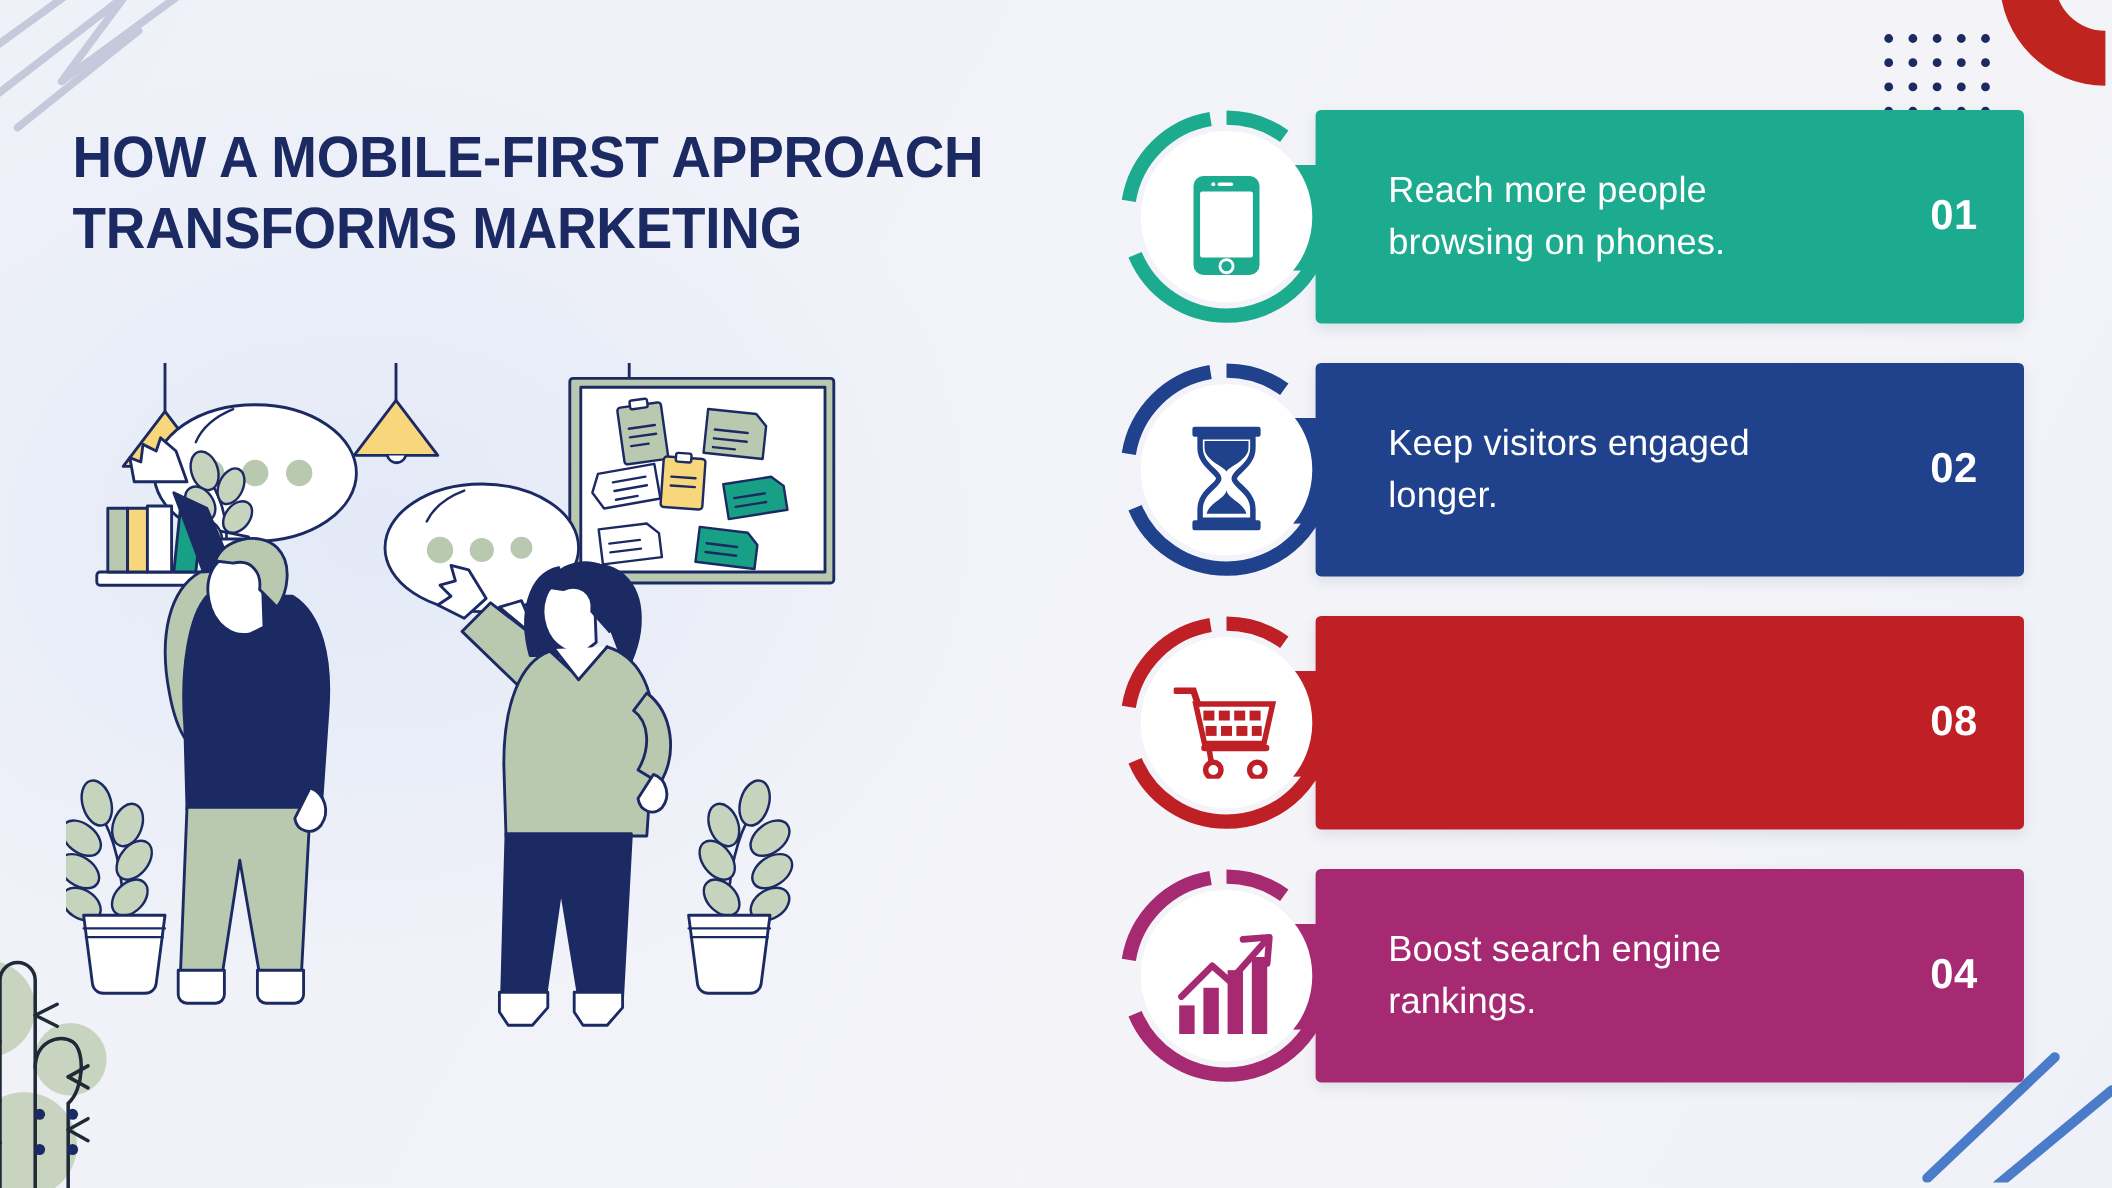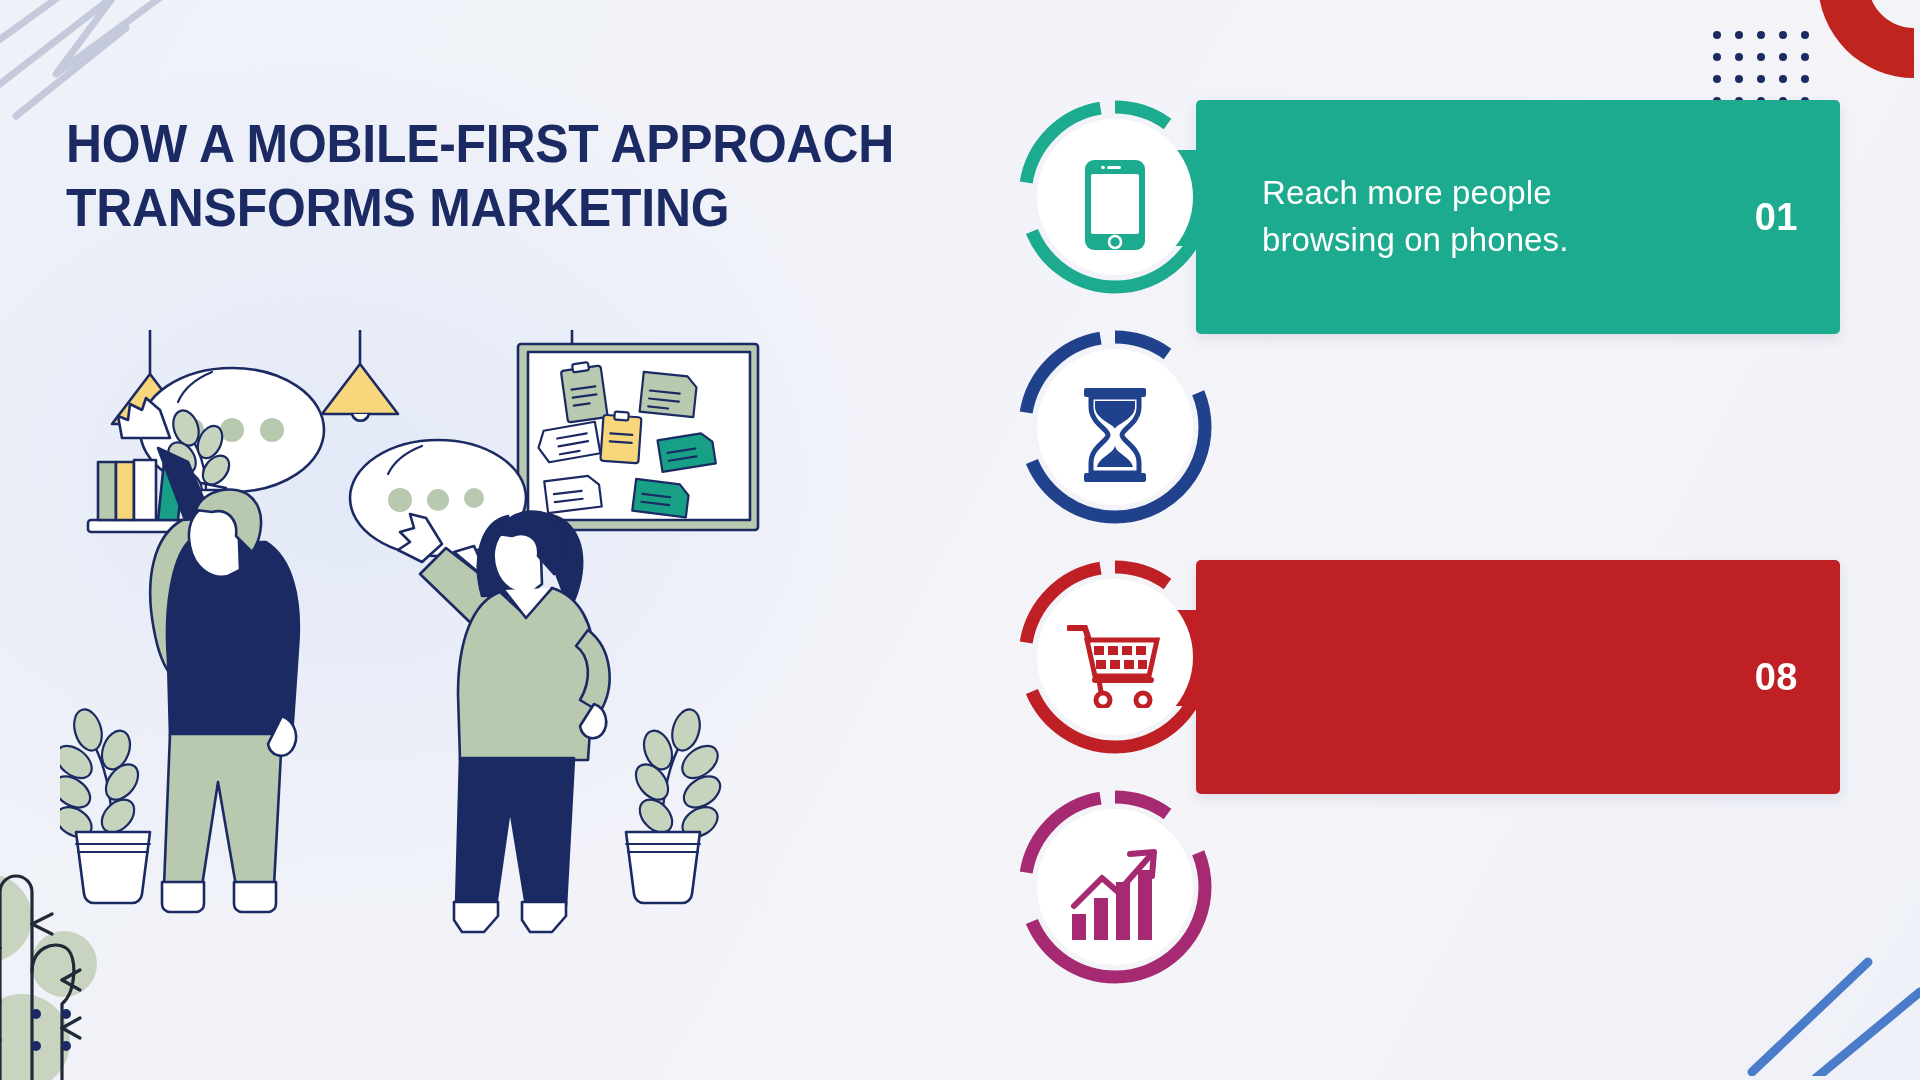--- a/index.html
+++ b/index.html
@@ -67,21 +67,21 @@
     position:absolute;
     left:0; top:0; width:210px; height:210px;
     display:flex; align-items:center; justify-content:center;
     z-index:4;
   }
   .icon-holder svg { display:block; }
 
   .card {
     position:absolute;
     left:186px; top:0;
-    width:644px; height:234px;
+    width:644px; height:194px;
     border-radius:5px;
     box-shadow:0 5px 13px rgba(40,50,90,0.10);
     display:flex; align-items:center;
   }
   .card .tab {
     position:absolute;
     left:-26px; top:50px;
     width:30px; height:96px;
   }
   .card-text {
@@ -401,20 +401,25 @@
         </div>
      <div class="icon-holder">
        <svg width="74" height="96" viewBox="0 0 74 96">
       <rect x="6" y="1" width="62" height="9" rx="2" fill="#20418c"></rect>
       <rect x="6" y="86" width="62" height="9" rx="2" fill="#20418c"></rect>
       <path d="M13 10 h48 v10 c0 16 -17 22 -17 28 c0 6 17 12 17 28 v10 h-48 v-10 c0 -16 17 -22 17 -28 c0 -6 -17 -12 -17 -28 z" fill="none" stroke="#20418c" stroke-width="5"></path>
       <path d="M17 14 h40 v6 c0 12 -20 18 -20 22 c0 -4 -20 -10 -20 -22 z" fill="#20418c"></path>
       <path d="M37 58 c0 8 16 12 18 22 h-36 c2 -10 18 -14 18 -22 z" fill="#20418c"></path>
     </svg>
      </div>
+     <div class="card" style="background:#20418c">
+       <span class="tab" style="background:#20418c"></span>
+       <div class="card-text">Keep visitors engaged longer.</div>
+       <div class="card-num">02</div>
+     </div>
       </div>
       <div class="row">
         <div class="ringwrap">
           <svg width="210" height="210" viewBox="0 0 210 210">
       <circle cx="105" cy="105" r="78" fill="#ffffff"></circle>
       <circle cx="105" cy="105" r="90" fill="none" stroke="#bf2026" stroke-width="13" stroke-dasharray="112 50 282 50" stroke-dashoffset="56" transform="rotate(-90 105 105)"></circle>
     </svg>
         </div>
      <div class="icon-holder">
        <svg width="96" height="86" viewBox="0 0 96 86">
@@ -453,16 +458,21 @@
       <g fill="#a52a72">
         <rect x="4" y="66" width="14" height="26"></rect>
         <rect x="26" y="50" width="14" height="42"></rect>
         <rect x="48" y="34" width="14" height="58"></rect>
         <rect x="70" y="22" width="14" height="70"></rect>
       </g>
       <path d="M6 58 L34 30 L50 44 L82 8" fill="none" stroke="#a52a72" stroke-width="6" stroke-linecap="round" stroke-linejoin="round"></path>
       <path d="M62 6 L86 4 L84 28" fill="none" stroke="#a52a72" stroke-width="6" stroke-linecap="round" stroke-linejoin="round"></path>
     </svg>
      </div>
+     <div class="card" style="background:#a52a72">
+       <span class="tab" style="background:#a52a72"></span>
+       <div class="card-text">Boost search engine rankings.</div>
+       <div class="card-num">04</div>
+     </div>
       </div>
     </div>
 
 </div>
 
 </body></html>

